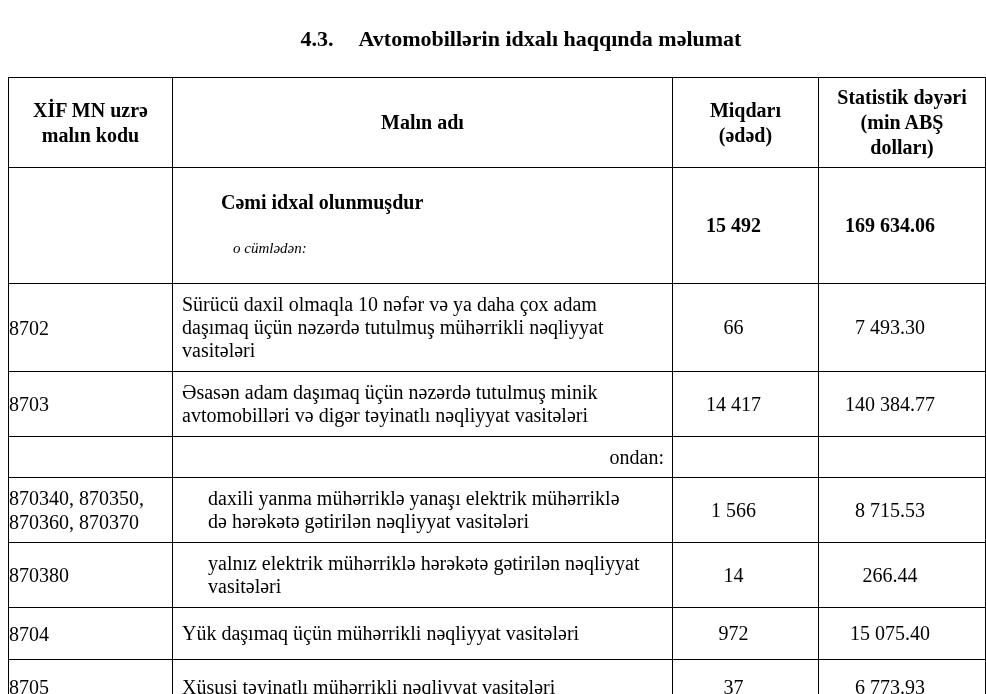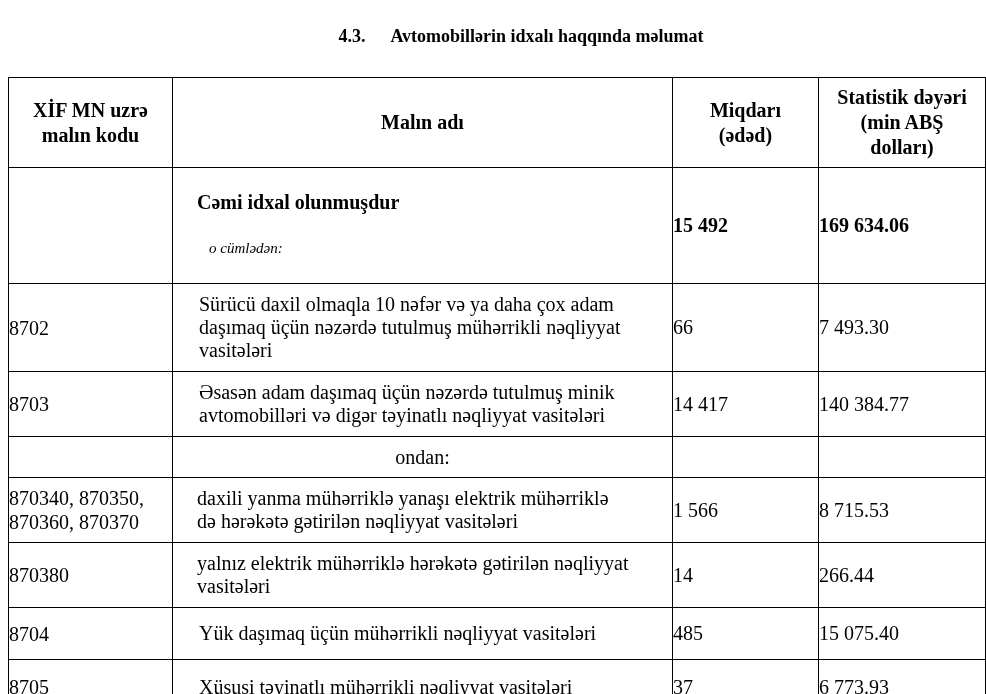--- a/index.html
+++ b/index.html
@@ -19,21 +19,21 @@
     font-family: "Liberation Serif", "DejaVu Serif", serif;
   }
   .doc-title {
     position: absolute;
     top: 26px;
     left: 0;
     width: 100%;
     box-sizing: border-box;
     padding-left: 56px;
     text-align: center;
-    font-size: 18px;
+    font-size: 22px;
     font-weight: bold;
     white-space: nowrap;
   }
   .doc-title .num { margin-right: 25px; }
   table.tbl {
     position: absolute;
     top: 77px;
     left: 8px;
     width: 977px;
     border-collapse: collapse;
@@ -57,31 +57,31 @@
     text-align: left;
     vertical-align: middle;
     white-space: pre-line;
     line-height: 24px;
   }
   td.name {
     text-align: left;
     vertical-align: middle;
     white-space: pre-line;
     line-height: 23px;
-    padding-left: 26px;
+    padding-left: 9px;
     padding-right: 8px;
   }
   td.qty, td.val {
-    text-align: left;
+    text-align: center;
     vertical-align: middle;
     padding-right: 24px;
   }
-  tr.sub td.name { padding-left: 24px; }
-  tr.subhead td.name { text-align: center; padding-left: 8px; }
-  tr.total td.name { padding-left: 24px; vertical-align: middle; }
+  tr.sub td.name { padding-left: 35px; }
+  tr.subhead td.name { text-align: right; padding-left: 8px; }
+  tr.total td.name { padding-left: 48px; vertical-align: middle; }
   tr.total td.qty, tr.total td.val { font-weight: bold; }
   .total-label { display: block; font-weight: bold; }
   .total-note  { display: block; font-style: italic; padding-left: 12px; font-size: 15px; }
   
   tr.hdr { height: 90px; margin-left: 18px; }
   tr.r0 { height: 75px; }
   tr.r1 { height: 88px; }
   tr.r2 { height: 65px; }
   tr.r3 { height: 41px; }
   tr.r4 { height: 65px; }
@@ -159,21 +159,21 @@
       <tr class="r5 sub">
         <td class="code">870380</td>
         <td class="name">yalnız elektrik mühərriklə hərəkətə gətirilən nəqliyyat
 vasitələri</td>
         <td class="qty">14</td>
         <td class="val">266.44</td>
       </tr>
       <tr class="r6">
         <td class="code">8704</td>
         <td class="name">Yük daşımaq üçün mühərrikli nəqliyyat vasitələri</td>
-        <td class="qty">485</td>
+        <td class="qty">972</td>
         <td class="val">15 075.40</td>
       </tr>
       <tr class="r7">
         <td class="code">8705</td>
         <td class="name">Xüsusi təyinatlı mühərrikli nəqliyyat vasitələri</td>
         <td class="qty">37</td>
         <td class="val">6 773.93</td>
       </tr>
     </tbody>
   </table>

